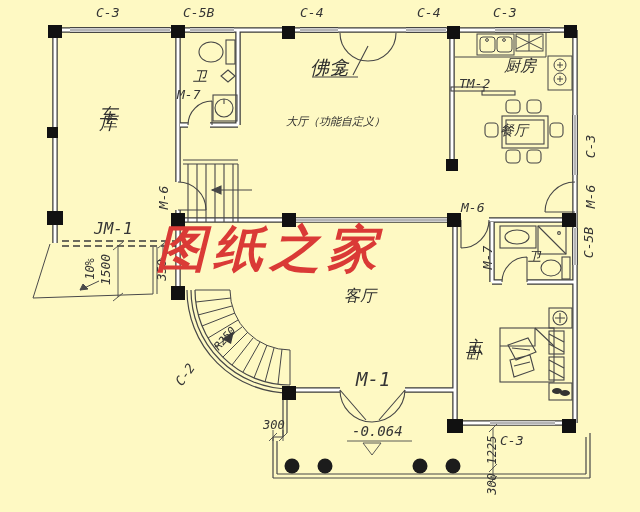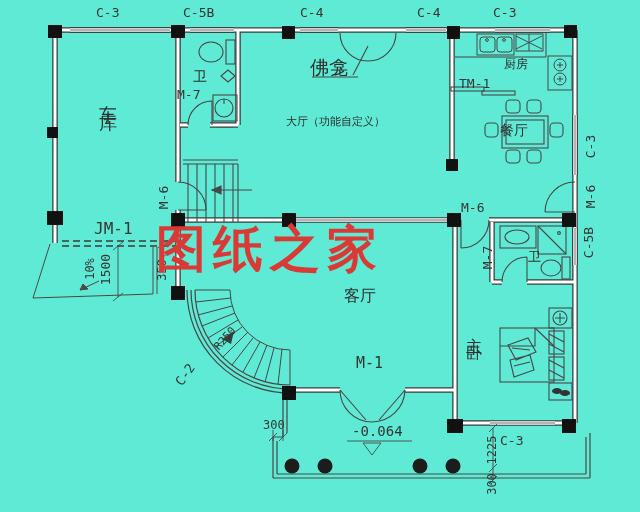--- a/index.html
+++ b/index.html
@@ -1,17 +1,17 @@
 <!DOCTYPE html>
 <html><head>
 <meta charset="utf-8">
 <style>
   html,body{margin:0;padding:0;background:#fff;}
-  #plan{position:relative;width:640px;height:512px;background:#5eead4;overflow:hidden;
-        font-family:"DejaVu Sans Mono","Liberation Sans",sans-serif;}
+  #plan{position:relative;width:640px;height:512px;background:#fef9c3;overflow:hidden;
+        font-family:"DejaVu Sans Mono","Liberation Sans",sans-serif;font-style:italic;}
   #plan svg{position:absolute;left:0;top:0;}
   .lbl{position:absolute;color:#353535;white-space:nowrap;line-height:1;
        font-family:"DejaVu Sans Mono","Liberation Sans",monospace;}
   .cjk{font-family:"Liberation Sans","DejaVu Sans",sans-serif;color:#2e2e2e;}
   .rot{transform:rotate(-90deg);width:40px;text-align:center;}
   .vert{writing-mode:vertical-rl;text-orientation:upright;letter-spacing:8px;}
   .wm{position:absolute;left:156px;top:216px;font-size:50px;font-weight:bold;
       color:#da3a36;letter-spacing:7px;font-family:"Liberation Sans","DejaVu Sans",sans-serif;
       z-index:5;}
   .z1{z-index:2;}
@@ -210,22 +210,22 @@
     </g>
   </svg>
 
   <div class="lbl z1" style="left:96px;top:6px;font-size:13px">C-3</div>
   <div class="lbl z1" style="left:183px;top:6px;font-size:13px">C-5B</div>
   <div class="lbl z1" style="left:300px;top:6px;font-size:13px">C-4</div>
   <div class="lbl z1" style="left:417px;top:6px;font-size:13px">C-4</div>
   <div class="lbl z1" style="left:493px;top:6px;font-size:13px">C-3</div>
 
   <div class="lbl cjk z1" style="left:310px;top:58px;font-size:19px">佛龛</div>
-  <div class="lbl cjk z1" style="left:504px;top:58px;font-size:12px">厨房</div>
-  <div class="lbl z1" style="left:459px;top:77px;font-size:13px">TM-1</div>
+  <div class="lbl cjk z1" style="left:504px;top:58px;font-size:16px">厨房</div>
+  <div class="lbl z1" style="left:459px;top:77px;font-size:13px">TM-2</div>
   <div class="lbl cjk z1" style="left:500px;top:123px;font-size:14px">餐厅</div>
   <div class="lbl cjk z1" style="left:286px;top:116px;font-size:11px">大厅（功能自定义）</div>
   <div class="lbl cjk vert z1" style="left:99px;top:90px;font-size:18px">车库</div>
   <div class="lbl cjk z1" style="left:193px;top:69px;font-size:14px">卫</div>
   <div class="lbl z1" style="left:177px;top:88px;font-size:13px">M-7</div>
 
   <div class="lbl rot z1" style="left:143px;top:191px;font-size:13px">M-6</div>
   <div class="lbl z1" style="left:94px;top:221px;font-size:16px">JM-1</div>
   <div class="lbl rot z1" style="left:70px;top:263px;font-size:12px">10%</div>
   <div class="lbl rot z1" style="left:85px;top:263px;font-size:13px">1500</div>
@@ -237,21 +237,21 @@
   <div class="lbl z1" style="left:461px;top:201px;font-size:13px">M-6</div>
   <div class="lbl rot z1" style="left:570px;top:140px;font-size:13px">C-3</div>
   <div class="lbl rot z1" style="left:570px;top:190px;font-size:13px">M-6</div>
   <div class="lbl rot z1" style="left:568px;top:236px;font-size:13px">C-5B</div>
   <div class="lbl cjk z1" style="left:528px;top:250px;font-size:13px">卫</div>
   <div class="lbl rot z1" style="left:467px;top:251px;font-size:13px">M-7</div>
 
   <div class="lbl cjk z1" style="left:344px;top:288px;font-size:16px">客厅</div>
   <div class="lbl cjk vert z1" style="left:466px;top:324px;font-size:16px">主卧</div>
 
-  <div class="lbl z1" style="left:356px;top:356px;font-size:15px">M-1</div>
+  <div class="lbl z1" style="left:356px;top:370px;font-size:19px">M-1</div>
   <div class="lbl z1" style="left:352px;top:424px;font-size:14px">-0.064</div>
   <div class="lbl z1" style="left:263px;top:419px;font-size:12px">300</div>
   <div class="lbl rot z1" style="left:472px;top:444px;font-size:12px">1225</div>
   <div class="lbl rot z1" style="left:472px;top:478px;font-size:12px">300</div>
   <div class="lbl z1" style="left:500px;top:434px;font-size:13px">C-3</div>
 
   <div class="wm">图纸之家</div>
 </div>
 
 </body></html>

